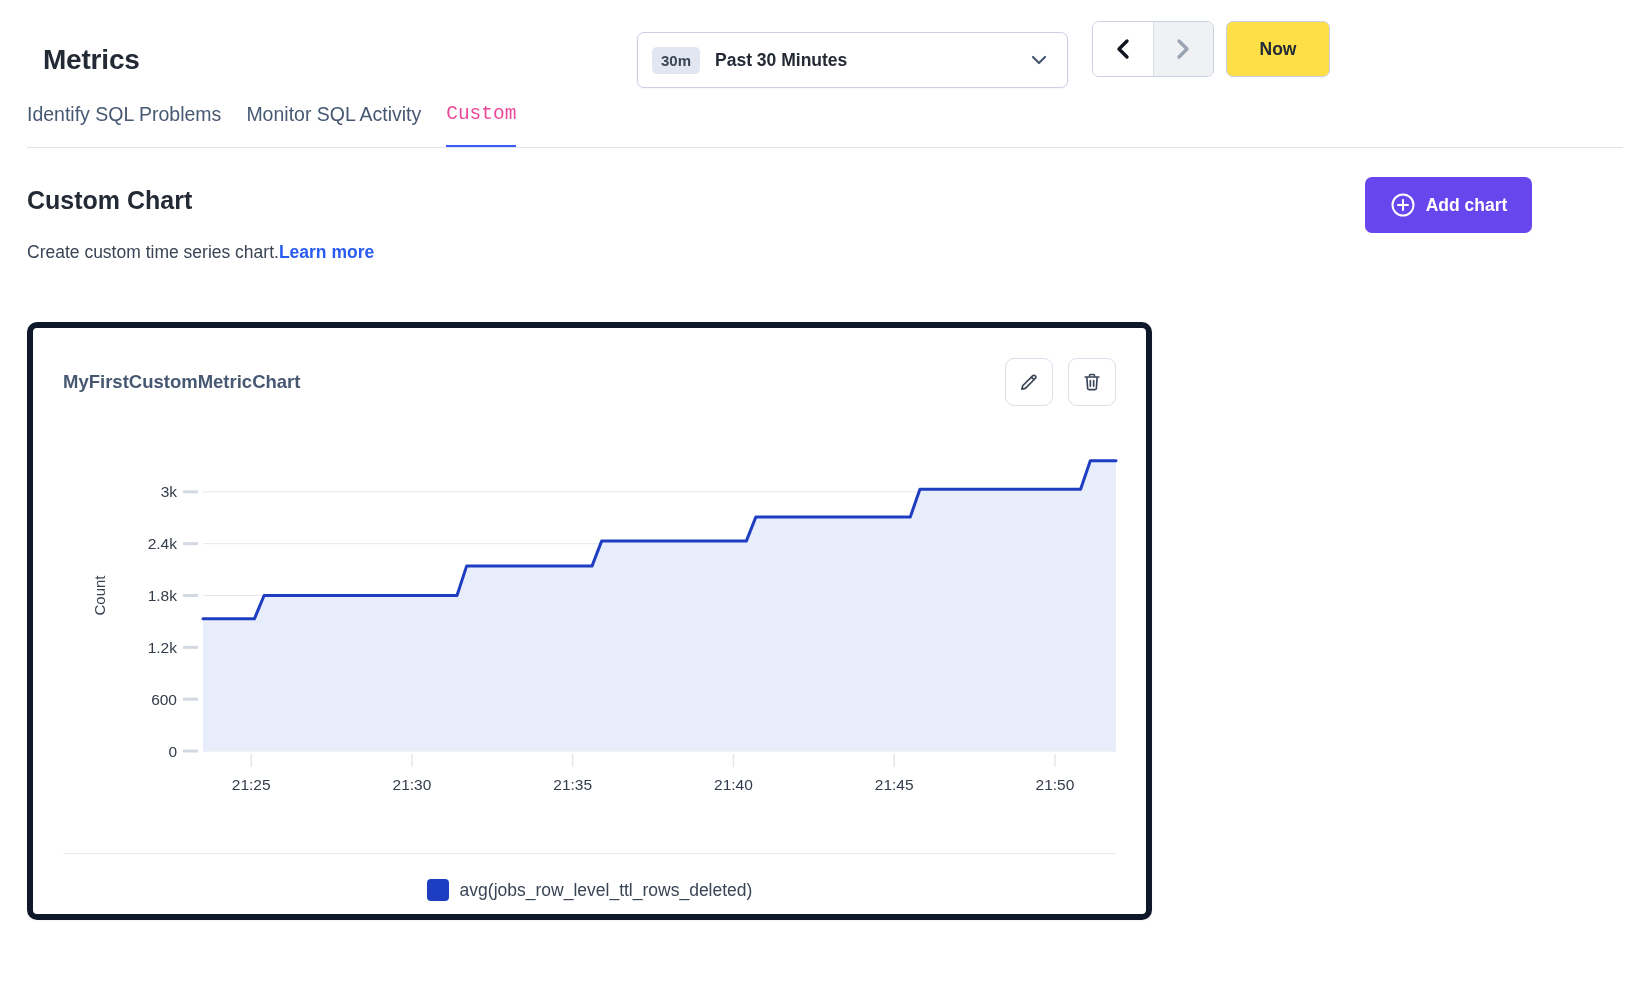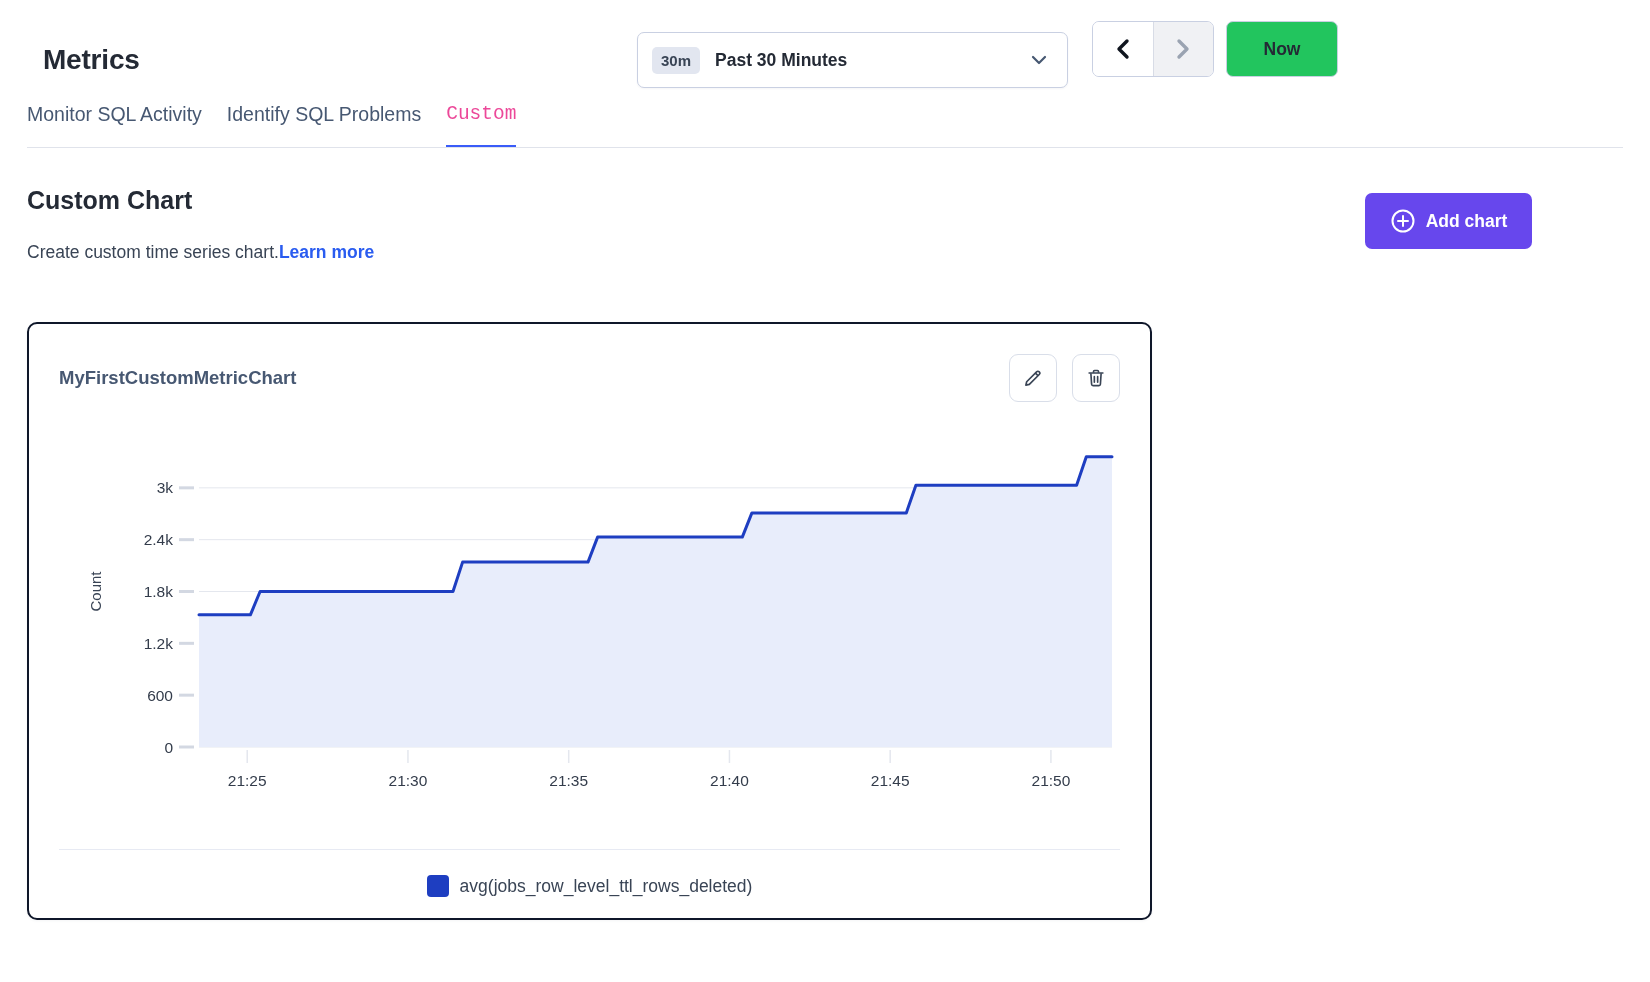--- a/index.html
+++ b/index.html
@@ -25,47 +25,47 @@
   .chев { margin-left:auto; }
 
   .nav-group {
     position:absolute; left:1092px; top:21px; width:122px; height:56px;
     border:1px solid #C9D0E2; border-radius:7px; overflow:hidden; display:flex; background:#fff;
   }
   .nav-btn { flex:1; display:flex; align-items:center; justify-content:center; background:#fff; border:none; padding:0; cursor:pointer; color:#10151f; }
   .nav-btn.disabled { background:#F0F1F4; border-left:1px solid #D8DCE6; color:#9AA3B1; cursor:default; }
 
   .now-button {
-    position:absolute; left:1226px; top:21px; width:112px; height:56px;
-    background:#22c55e; border:1px solid #C9D0E2; border-radius:7px;
+    position:absolute; left:1226px; top:21px; width:104px; height:56px;
+    background:#fde047; border:1px solid #C9D0E2; border-radius:7px;
     font-family:inherit; font-size:17.5px; font-weight:700; color:#242A35; cursor:pointer;
   }
 
   
   .tabs { position:absolute; left:27px; top:103px; display:flex; gap:25px; }
   .tab { font-size:19.5px; color:#475872; padding-bottom:19px; cursor:pointer; border-bottom:3px solid transparent; }
   .tab.active { color:#ec4899; border-bottom-color:#3A5CF8;font-family:Liberation Mono, monospace; }
   .tabs-divider { position:absolute; left:27px; right:27px; top:147px; height:1px; background:#E0E3EB; }
 
   
   .section-heading { position:absolute; left:27px; top:186px; margin:0; font-size:25px; font-weight:700; color:#242A35; }
   .section-sub { position:absolute; left:27px; top:242px; font-size:17.5px; color:#394455; }
   .learn-more { color:#2A5CF0; font-weight:700; cursor:pointer; text-decoration:none; }
 
   .add-chart {
     position:absolute; left:1365px; top:177px; width:167px; height:56px;
     background:#6747ED; border:none; border-radius:7px; color:#fff;
     font-family:inherit; font-size:17.5px; font-weight:700;
-    display:flex; align-items:center; justify-content:center; gap:10px; cursor:pointer;margin-top:16px;
+    display:flex; align-items:center; justify-content:center; gap:10px; cursor:pointer;
   }
 
   
   .card {
     position:absolute; left:27px; top:322px; width:1125px; height:598px;
-    background:#fff; border:2px solid #0f172a; border-radius:10px;
+    background:#fff; border:6px solid #0f172a; border-radius:10px;
     box-shadow:0 1px 3px rgba(40,50,80,.05);
   }
   .card-head { display:flex; align-items:center; justify-content:space-between; padding:30px 30px 0 30px; }
   .card-title { margin:0; font-size:18.5px; font-weight:700; color:#475872; }
   .card-actions { display:flex; gap:15px; }
   .icon-btn {
     width:48px; height:48px; background:#fff; border:1px solid #D9DEE9; border-radius:9px;
     display:flex; align-items:center; justify-content:center; color:#394455; cursor:pointer; padding:0;
   }
 
@@ -102,22 +102,22 @@
   <button class="nav-btn next disabled">
     <svg width="18" height="22" viewBox="0 0 18 22">
       <polyline points="5,3 13,11 5,19" fill="none" stroke="currentColor" stroke-width="3.4" stroke-linecap="round" stroke-linejoin="round"></polyline>
     </svg>
   </button>
 </div>
 
 <button class="now-button">Now</button>
 
 <nav class="tabs">
+  <div class="tab">Identify SQL Problems</div>
   <div class="tab">Monitor SQL Activity</div>
-  <div class="tab">Identify SQL Problems</div>
   <div class="tab active">Custom</div>
 </nav>
 <div class="tabs-divider"></div>
 
 <h2 class="section-heading">Custom Chart</h2>
 <div class="section-sub">
   <span>Create custom time series chart.</span><a class="learn-more" href="#">Learn more</a>
 </div>
 
 <button class="add-chart">

